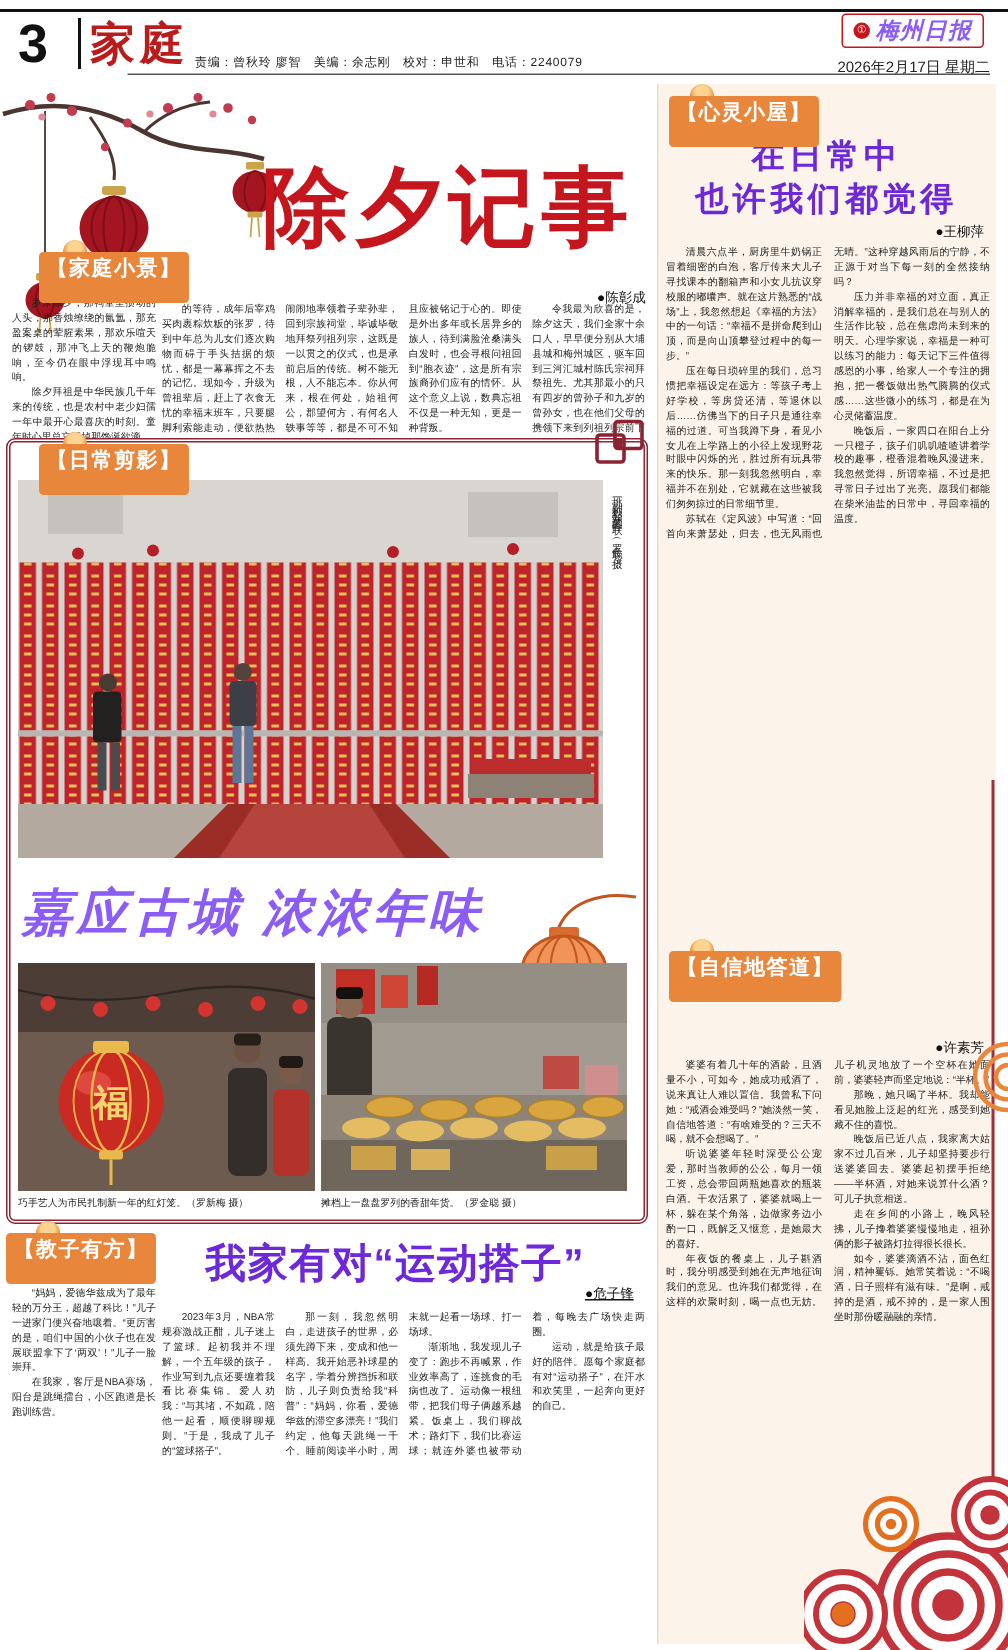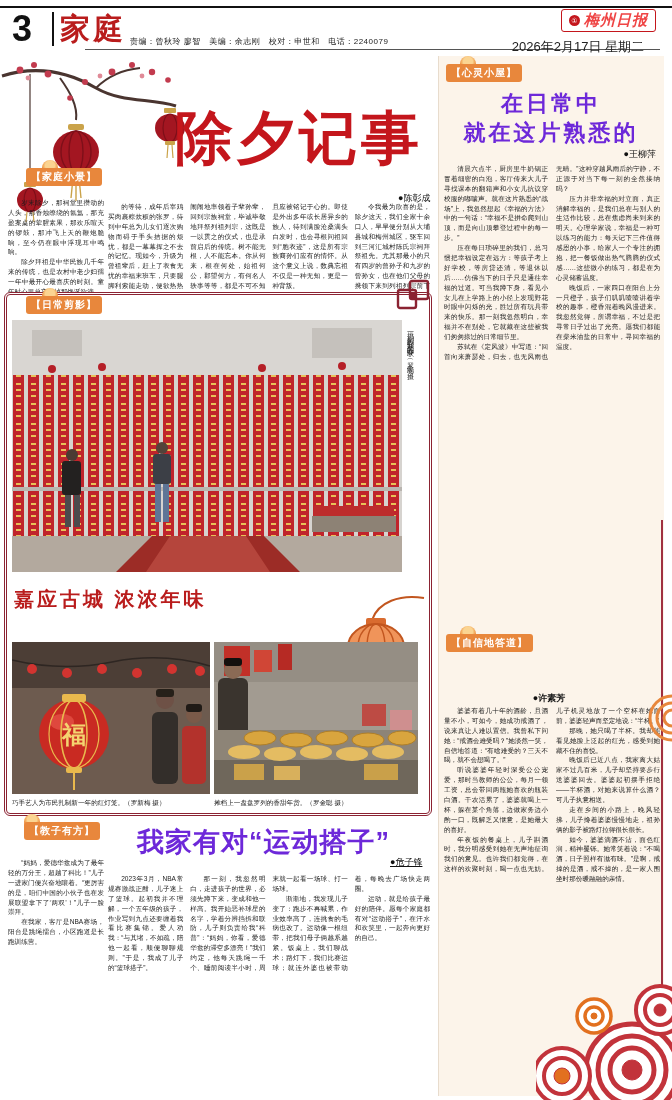--- a/index.html
+++ b/index.html
@@ -4,22 +4,22 @@
 <style>
   * { margin:0; padding:0; box-sizing:border-box; }
   html,body { background:#e9e6e0; }
   body { font-family:"Liberation Sans","DejaVu Sans",sans-serif; }
   .page { position:relative; width:672px; height:1100px; background:#ffffff; overflow:hidden; margin:0 auto; }
   .abs { position:absolute; }
   .bodytext { font-size:6.6px; line-height:1.5; text-align:justify; color:#1c1c1c; overflow:hidden; }
   .bodytext p { text-indent:2em; margin:0; }
   .cols2 { column-count:2; column-gap:8px; }
   .cols4 { column-count:4; column-gap:7px; }
-  .tag { position:absolute; background:#e8873c; color:#fff; font-size:10px; font-weight:bold;
-         padding:2px 5px 2px 5px; border-radius:3px; letter-spacing:1px; z-index:3; white-space:nowrap; }
+  .tag { position:absolute; background:#e8873c; color:#fff; font-size:14px; font-weight:bold;
+         padding:2px 5px 14px 5px; border-radius:3px; letter-spacing:1px; z-index:3; white-space:nowrap; }
   .sun { position:absolute; width:16px; height:16px; border-radius:50%;
          background:radial-gradient(circle at 50% 35%, #fbd491 0 35%, #ef9440 60%, #e2701f 100%); z-index:2; }
   .author { font-size:9px; color:#111; }
   .caption { font-size:6.6px; color:#222; line-height:1.4; }
   .vcaption { writing-mode:vertical-rl; font-size:7px; letter-spacing:2px; color:#222; }
   .bigtitle { font-weight:900; color:#6d28d9; }
 </style>
 </head>
 <body>
 
@@ -28,23 +28,23 @@
   <div class="abs" style="left:0;top:6px;width:672px;height:2px;background:#111;"></div>
 
   <div class="abs" style="left:12px;top:8px;font-size:36px;font-weight:700;color:#111;">3</div>
   <div class="abs" style="left:52px;top:12px;width:2px;height:34px;background:#111;"></div>
   <div class="abs" style="left:60px;top:9px;font-size:30px;font-weight:900;letter-spacing:3px;color:#b91c1c;">家庭</div>
   <div class="abs" style="left:130px;top:36px;font-size:8px;color:#222;letter-spacing:0.5px;">责编：曾秋玲 廖智　美编：余志刚　校对：申世和　电话：2240079</div>
   <div class="abs" style="left:85px;top:49px;width:575px;height:1px;background:#555;"></div>
 
   <div class="abs" style="right:16px;top:9px;border:1.5px solid #c4161c;border-radius:3px;padding:1px 7px;display:flex;align-items:center;gap:4px;background:#fff;">
     <span style="display:inline-block;width:11px;height:11px;border-radius:50%;background:#c4161c;color:#fff;font-size:7px;line-height:11px;text-align:center;">①</span>
-    <span style="color:#ef4444;font-weight:900;font-style:italic;font-size:15px;letter-spacing:1px;">梅州日报</span>
+    <span style="color:#8b5cf6;font-weight:900;font-style:italic;font-size:15px;letter-spacing:1px;">梅州日报</span>
   </div>
-  <div class="abs" style="right:28px;top:38px;font-size:13px;color:#222;">2026年2月17日 星期二</div>
+  <div class="abs" style="right:12px;top:38px;font-size:10px;color:#222;">2026年2月17日 星期二</div>
 
   <svg class="abs" style="left:0;top:48px;" width="230" height="175" viewBox="0 0 230 175">
     <path d="M2,28 C40,16 72,26 96,40 C122,55 150,50 176,58" stroke="#4a3530" stroke-width="3" fill="none"></path>
     <path d="M96,40 C106,30 120,22 140,20" stroke="#4a3530" stroke-width="2" fill="none"></path>
     <path d="M60,30 C70,44 78,58 76,72" stroke="#4a3530" stroke-width="2" fill="none"></path>
     <path d="M30,26 C30,60 30,100 30,136" stroke="#4a3530" stroke-width="1.2" fill="none"></path>
     <g fill="#c23b4e">
       <circle cx="20" cy="22" r="3.4"></circle>
         <circle cx="34" cy="17" r="3"></circle>
         <circle cx="48" cy="26" r="3.4"></circle>
@@ -135,21 +135,21 @@
     <rect x="50" y="141" width="19" height="34" rx="3" fill="#232120"></rect>
     <rect x="53" y="175" width="6" height="32" fill="#4b4b4d"></rect>
     <rect x="62" y="175" width="6" height="32" fill="#4b4b4d"></rect>
     <circle cx="150" cy="128" r="6" fill="#54433a"></circle>
     <rect x="141" y="134" width="18" height="30" rx="3" fill="#3c3f46"></rect>
     <rect x="143" y="164" width="6" height="38" fill="#5e7596"></rect>
     <rect x="151" y="164" width="6" height="38" fill="#5e7596"></rect>
   </svg>
   <div class="abs vcaption" style="left:405px;top:326px;height:244px;">挑一副称心如意的春联。（罗金聪 摄）</div>
 
-  <div class="abs" style="left:14px;top:586px;width:330px;font-size:20px;font-weight:900;color:#b91c1c;letter-spacing:3px;">嘉应古城 浓浓年味</div>
+  <div class="abs" style="left:14px;top:586px;width:330px;font-size:34px;font-weight:900;color:#8b5cf6;letter-spacing:3px;font-style:italic;">嘉应古城 浓浓年味</div>
   <svg class="abs" style="left:340px;top:592px;" width="88" height="88" viewBox="0 0 88 88">
     <path d="M84,6 C60,2 38,10 32,28" stroke="#c2561f" stroke-width="2" fill="none"></path>
     <rect x="26" y="26" width="20" height="8" rx="2" fill="#d96b2f"></rect>
     <ellipse cx="36" cy="55" rx="28" ry="23" fill="#f0945a" stroke="#c2561f" stroke-width="2"></ellipse>
     <ellipse cx="36" cy="55" rx="18" ry="23" fill="none" stroke="#c2561f" stroke-width="1.4"></ellipse>
     <ellipse cx="36" cy="55" rx="9" ry="23" fill="none" stroke="#c2561f" stroke-width="1.4"></ellipse>
     <rect x="28" y="76" width="16" height="6" rx="2" fill="#d96b2f"></rect>
     <path d="M33,82 L31,88 M37,82 L37,88 M41,82 L43,88" stroke="#c2561f" stroke-width="1.6"></path>
   </svg>
 
@@ -210,55 +210,55 @@
     <rect x="60" y="124" width="26" height="14" fill="#d8b05c"></rect>
     <rect x="150" y="122" width="34" height="16" fill="#c9a04a"></rect>
     <rect x="176" y="68" width="22" height="20" fill="#cf8f8f"></rect>
     <rect x="148" y="62" width="24" height="22" fill="#bd4b44"></rect>
   </svg>
 
   <div class="abs caption" style="left:12px;top:798px;width:198px;">巧手艺人为市民扎制新一年的红灯笼。（罗新梅 摄）</div>
   <div class="abs caption" style="left:214px;top:798px;width:202px;">摊档上一盘盘罗列的香甜年货。（罗金聪 摄）</div>
 
   <div class="sun" style="left:24px;top:814px;"></div>
-  <div class="tag" style="left:24px;top:822px;">【教子有方】</div>
+  <div class="tag" style="left:4px;top:822px;">【教子有方】</div>
   <div class="abs bigtitle" style="left:70px;top:824px;width:320px;text-align:right;font-size:27px;letter-spacing:1px;">我家有对“运动搭子”</div>
   <div class="abs author" style="left:390px;top:856px;text-decoration:underline;">●危子锋</div>
   <div class="abs bodytext" style="left:8px;top:858px;width:96px;height:236px;">
       <p>“妈妈，爱德华兹成为了最年轻的万分王，超越了科比！”儿子一进家门便兴奋地嚷着。“更厉害的是，咱们中国的小伙子也在发展联盟拿下了‘两双’！”儿子一脸崇拜。</p>
       <p>在我家，客厅是NBA赛场，阳台是跳绳擂台，小区跑道是长跑训练营。</p>
     </div>
   <div class="abs bodytext cols4" style="left:108px;top:874px;width:322px;height:220px;">
       <p>2023年3月，NBA常规赛激战正酣，儿子迷上了篮球。起初我并不理解，一个五年级的孩子，作业写到九点还要缠着我看比赛集锦。爱人劝我：“与其堵，不如疏，陪他一起看，顺便聊聊规则。”于是，我成了儿子的“篮球搭子”。</p>
       <p>那一刻，我忽然明白，走进孩子的世界，必须先蹲下来，变成和他一样高。我开始恶补球星的名字，学着分辨挡拆和联防，儿子则负责给我“科普”：“妈妈，你看，爱德华兹的滞空多漂亮！”我们约定，他每天跳绳一千个、睡前阅读半小时，周末就一起看一场球、打一场球。</p>
       <p>渐渐地，我发现儿子变了：跑步不再喊累，作业效率高了，连挑食的毛病也改了。运动像一根纽带，把我们母子俩越系越紧。饭桌上，我们聊战术；路灯下，我们比赛运球；就连外婆也被带动着，每晚去广场快走两圈。</p>
       <p>运动，就是给孩子最好的陪伴。愿每个家庭都有对“运动搭子”，在汗水和欢笑里，一起奔向更好的自己。</p>
     </div>
 
   <div class="abs" style="left:438px;top:56px;width:226px;height:1040px;background:#fcf4ea;border-left:1px solid #e8dccd;"></div>
   <div class="abs" style="left:661px;top:520px;width:2px;height:576px;background:#a03040;"></div>
 
   <div class="sun" style="left:460px;top:56px;"></div>
   <div class="tag" style="left:446px;top:64px;">【心灵小屋】</div>
   <div class="abs bigtitle" style="left:442px;top:90px;width:218px;text-align:center;font-size:22px;line-height:1.3;letter-spacing:3px;">
     <div>在日常中</div>
-    <div>就在这片熟悉的</div>
+    <div>也许我们都觉得</div>
   </div>
   <div class="abs author" style="left:442px;top:148px;width:214px;text-align:right;font-family:Liberation Mono, monospace;">●王柳萍</div>
   <div class="abs bodytext cols2" style="left:444px;top:164px;width:216px;height:450px;">
       <p>清晨六点半，厨房里牛奶锅正冒着细密的白泡，客厅传来大儿子寻找课本的翻箱声和小女儿抗议穿校服的嘟囔声。就在这片熟悉的“战场”上，我忽然想起《幸福的方法》中的一句话：“幸福不是拼命爬到山顶，而是向山顶攀登过程中的每一步。”</p>
       <p>压在每日琐碎里的我们，总习惯把幸福设定在远方：等孩子考上好学校，等房贷还清，等退休以后……仿佛当下的日子只是通往幸福的过道。可当我蹲下身，看见小女儿在上学路上的小径上发现野花时眼中闪烁的光，胜过所有玩具带来的快乐。那一刻我忽然明白，幸福并不在别处，它就藏在这些被我们匆匆掠过的日常细节里。</p>
       <p>苏轼在《定风波》中写道：“回首向来萧瑟处，归去，也无风雨也无晴。”这种穿越风雨后的宁静，不正源于对当下每一刻的全然接纳吗？</p>
       <p>压力并非幸福的对立面，真正消解幸福的，是我们总在与别人的生活作比较，总在焦虑尚未到来的明天。心理学家说，幸福是一种可以练习的能力：每天记下三件值得感恩的小事，给家人一个专注的拥抱，把一餐饭做出热气腾腾的仪式感……这些微小的练习，都是在为心灵储蓄温度。</p>
       <p>晚饭后，一家四口在阳台上分一只橙子，孩子们叽叽喳喳讲着学校的趣事，橙香混着晚风漫进来。我忽然觉得，所谓幸福，不过是把寻常日子过出了光亮。愿我们都能在柴米油盐的日常中，寻回幸福的温度。</p>
     </div>
 
   <div class="sun" style="left:460px;top:626px;"></div>
   <div class="tag" style="left:446px;top:634px;">【自信地答道】</div>
-  <div class="abs author" style="left:442px;top:692px;width:214px;text-align:center;font-weight:bold;">●许素芳</div>
+  <div class="abs author" style="left:442px;top:692px;width:214px;text-align:right;">●许素芳</div>
   <div class="abs bodytext cols2" style="left:444px;top:706px;width:216px;height:380px;">
       <p>婆婆有着几十年的酒龄，且酒量不小，可如今，她成功戒酒了，说来真让人难以置信。我曾私下问她：“戒酒会难受吗？”她淡然一笑，自信地答道：“有啥难受的？三天不喝，就不会想喝了。”</p>
       <p>听说婆婆年轻时深受公公宠爱，那时当教师的公公，每月一领工资，总会带回两瓶她喜欢的瓶装白酒。干农活累了，婆婆就喝上一杯，躲在某个角落，边做家务边小酌一口，既解乏又惬意，是她最大的喜好。</p>
       <p>年夜饭的餐桌上，儿子斟酒时，我分明感受到她在无声地征询我们的意见。也许我们都觉得，在这样的欢聚时刻，喝一点也无妨。儿子机灵地放了一个空杯在她面前，婆婆轻声而坚定地说：“半杯。”</p>
       <p>那晚，她只喝了半杯。我却能看见她脸上泛起的红光，感受到她藏不住的喜悦。</p>
       <p>晚饭后已近八点，我家离大姑家不过几百米，儿子却坚持要步行送婆婆回去。婆婆起初摆手拒绝——半杯酒，对她来说算什么酒？可儿子执意相送。</p>
       <p>走在乡间的小路上，晚风轻拂，儿子搀着婆婆慢慢地走，祖孙俩的影子被路灯拉得很长很长。</p>
       <p>如今，婆婆滴酒不沾，面色红润，精神矍铄。她常笑着说：“不喝酒，日子照样有滋有味。”是啊，戒掉的是酒，戒不掉的，是一家人围坐时那份暖融融的亲情。</p>
     </div>
 

